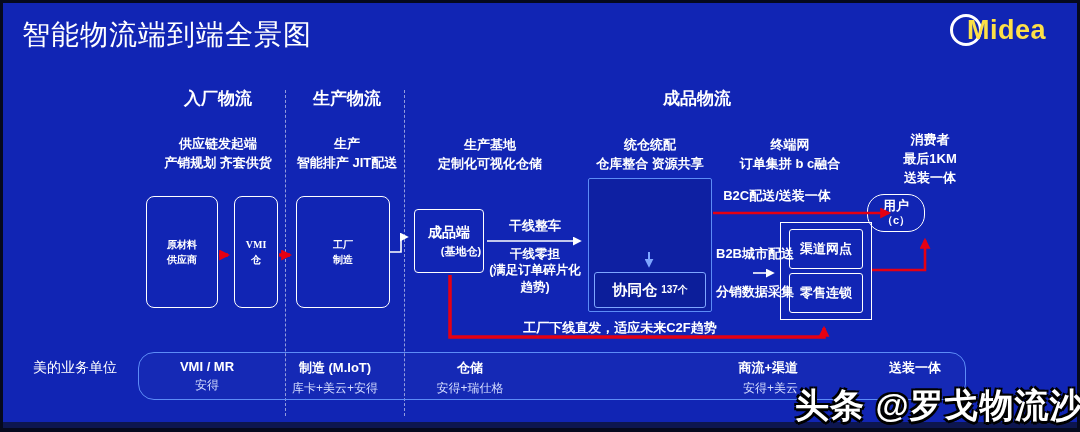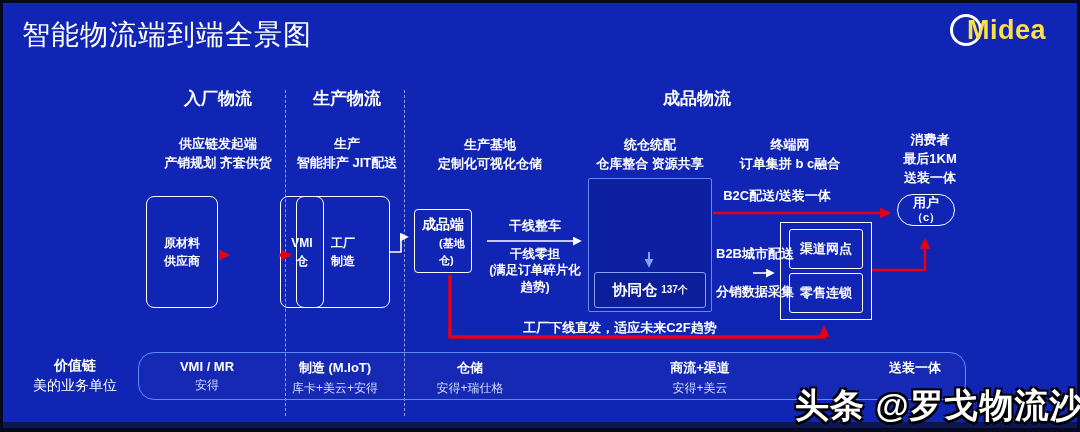--- a/index.html
+++ b/index.html
@@ -19,21 +19,21 @@
   .ctr{text-align:center;}
   #title{left:22px;top:16px;font-size:28px;font-weight:500;color:#fff;letter-spacing:1px;}
   .colhead{font-size:17px;font-weight:700;color:#fff;}
   .subnote{font-size:13px;font-weight:700;color:#fff;line-height:1.45;}
   .divider{border-left:1px dashed rgba(255,255,255,.55);width:0;}
   .node{
     border:1.5px solid #fff;border-radius:8px;color:#fff;
     display:flex;flex-direction:column;align-items:center;justify-content:center;
     font-weight:700;line-height:1.5;box-sizing:border-box;
   }
-  .node .big{font-size:12px;}
+  .node .big{font-size:10px;font-family:Liberation Serif, serif;}
   .node .mid{font-size:14px;}
   .node .small{font-size:11px;font-weight:700;padding-left:24px;}
   .edgelabel{font-size:13px;font-weight:700;color:#fff;line-height:1.3;}
   .panel{
     border:1.5px solid #5d8cf7;background:rgba(8,22,130,.35);
     box-sizing:border-box;border-radius:2px;
   }
   .dashedbox{
     border:1px dashed #9db9ff;box-sizing:border-box;
   }
@@ -102,33 +102,33 @@
   <div class="abs subnote ctr pre" style="left:725px;top:136px;width:130px;">终端网
 订单集拼 b c融合</div>
   <div class="abs subnote ctr pre" style="left:880px;top:131px;width:100px;">消费者
 最后1KM
 送装一体</div>
 
   <div class="abs node" style="left:146px;top:196px;width:72px;height:112px;">
     <span class="big pre ctr">原材料
 供应商</span>
   </div>
-  <div class="abs node" style="left:234px;top:196px;width:44px;height:112px;margin-left:46px;">
+  <div class="abs node" style="left:234px;top:196px;width:44px;height:112px;">
     <span class="big pre ctr">VMI
 仓</span>
   </div>
   <div class="abs node" style="left:296px;top:196px;width:94px;height:112px;">
     <span class="big pre ctr">工厂
 制造</span>
   </div>
-  <div class="abs node" style="left:414px;top:209px;width:58px;height:64px;border-radius:4px;justify-content:center;">
+  <div class="abs node" style="left:414px;top:209px;width:70px;height:64px;border-radius:4px;justify-content:center;">
     <span class="mid">成品端</span>
     <span class="small">(基地仓)</span>
   </div>
-  <div class="abs node" style="left:897px;top:194px;width:58px;height:32px;border-radius:17px;line-height:1.25;">
+  <div class="abs node" style="left:867px;top:194px;width:58px;height:38px;border-radius:17px;line-height:1.25;">
     <span style="font-size:13px;">用户</span>
     <span style="font-size:11px;">（c）</span>
   </div>
 
   <div class="abs panel" style="left:588px;top:178px;width:124px;height:134px;"></div>
   <div class="abs collab" style="left:594px;top:272px;width:112px;height:36px;text-align:center;">
     <span style="font-size:15px;font-weight:700;">协同仓</span>
     <span style="font-size:10px;font-weight:700;">137个</span>
   </div>
 
@@ -167,36 +167,35 @@
     <line x1="487" y1="241" x2="580" y2="241" stroke="#ffffff" stroke-width="1.6" marker-end="url(#mw)"></line>
     <line x1="649" y1="252" x2="649" y2="266" stroke="#7ea6ff" stroke-width="2" marker-end="url(#mb)"></line>
     <line x1="713" y1="213" x2="889" y2="213" stroke="#e60012" stroke-width="2.6" marker-end="url(#mr)"></line>
     <line x1="753" y1="273" x2="773" y2="273" stroke="#ffffff" stroke-width="1.6" marker-end="url(#mw)"></line>
     <path d="M872,270 H925 V240" fill="none" stroke="#e60012" stroke-width="2.6" marker-end="url(#mr)"></path>
     <path d="M450,275 V337 H824 V328" fill="none" stroke="#e60012" stroke-width="3.5" marker-end="url(#mr)"></path>
   </svg>
 
   <div class="abs band" style="left:138px;top:352px;width:828px;height:48px;"></div>
   <div class="abs ctr" style="left:20px;top:357px;width:110px;">
-    <div class="vc-name" style="font-size:14px;">价值链</div>
     <div style="font-size:14px;color:#fff;margin-top:2px;">美的业务单位</div>
   </div>
   <div class="abs ctr" style="left:147px;top:359px;width:120px;">
     <div class="vc-name">VMI / MR</div>
     <div class="vc-owner">安得</div>
   </div>
   <div class="abs ctr" style="left:265px;top:359px;width:140px;">
     <div class="vc-name">制造 (M.IoT)</div>
     <div class="vc-owner">库卡+美云+安得</div>
   </div>
   <div class="abs ctr" style="left:400px;top:359px;width:140px;">
     <div class="vc-name">仓储</div>
     <div class="vc-owner">安得+瑞仕格</div>
   </div>
-  <div class="abs ctr" style="left:630px;top:359px;width:140px;">
+  <div class="abs ctr" style="left:658px;top:359px;width:140px;text-align:right;">
     <div class="vc-name">商流+渠道</div>
     <div class="vc-owner">安得+美云</div>
   </div>
   <div class="abs ctr" style="left:845px;top:359px;width:140px;">
     <div class="vc-name">送装一体</div>
   </div>
 
   <div id="watermark" class="abs">头条 @罗戈物流沙龙</div>
 </div>
 

